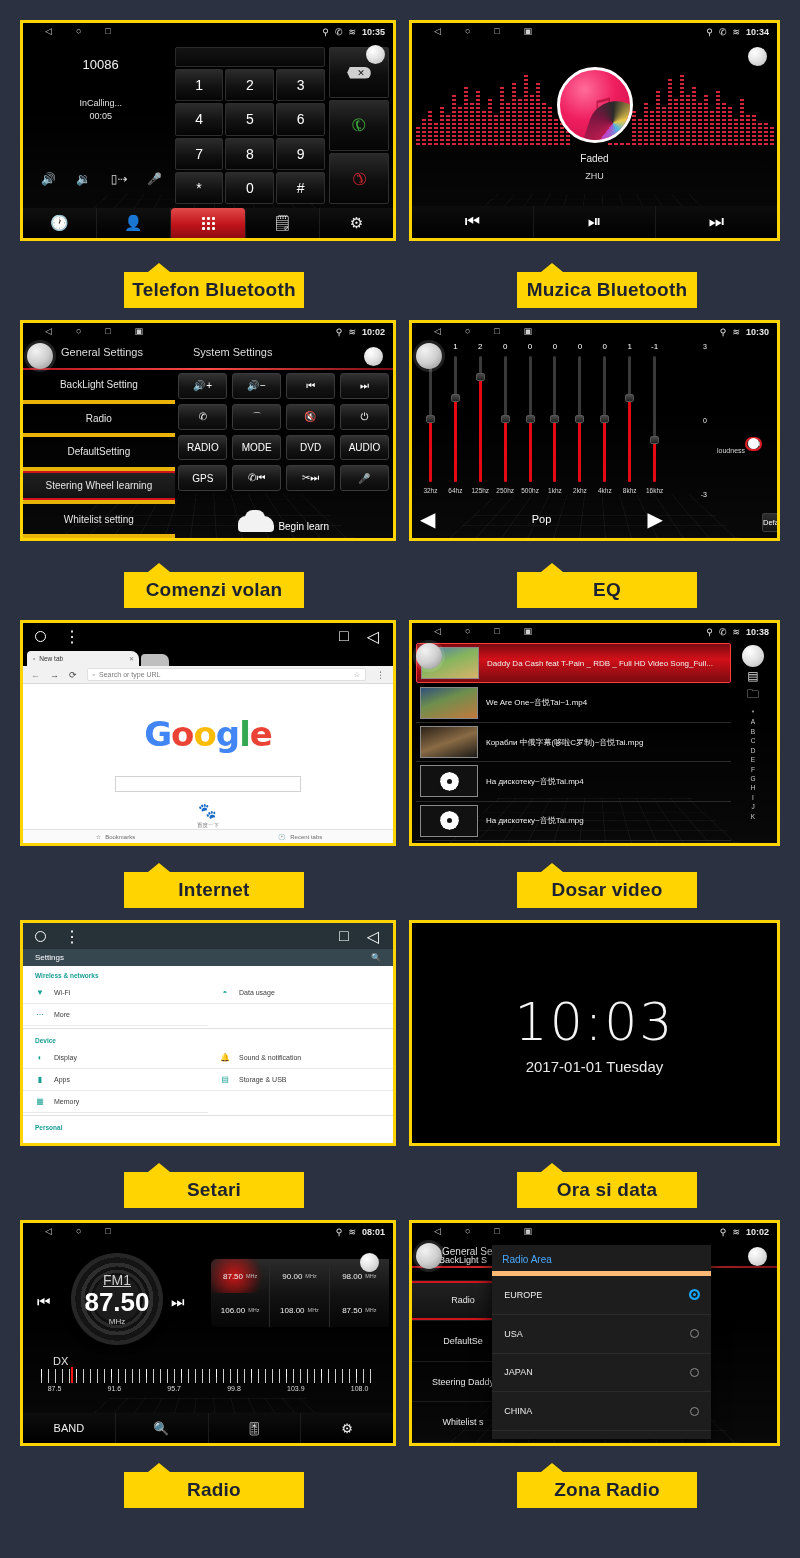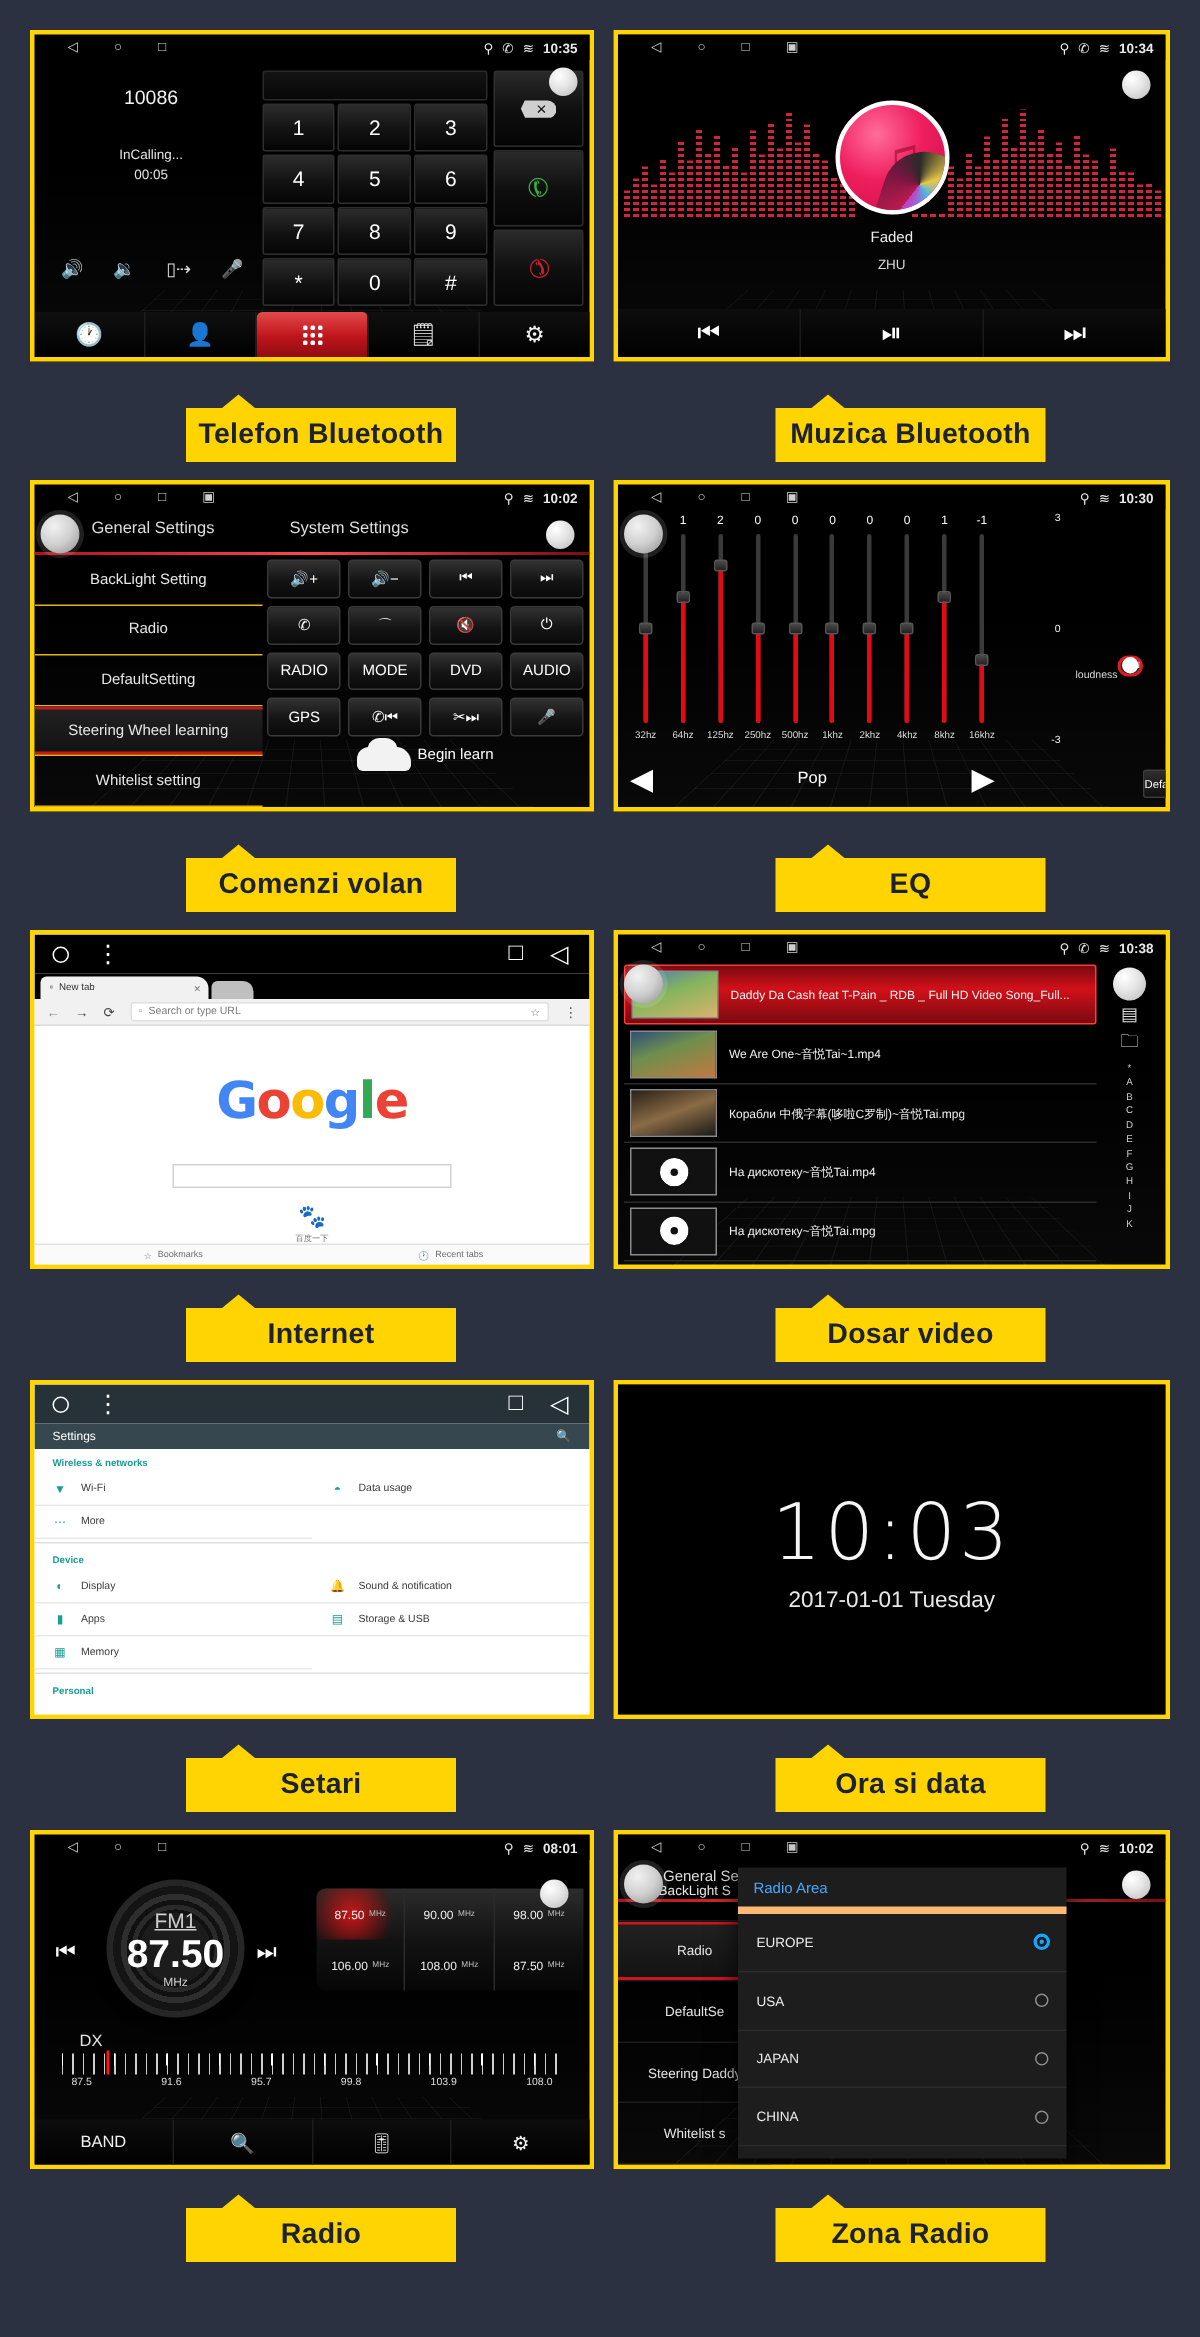--- a/index.html
+++ b/index.html
@@ -117,28 +117,28 @@
   .mz-bar .b{flex:1;display:flex;align-items:center;justify-content:center;color:#fff;font-size:17px;border-right:1px solid #1a1a1a;}
   .mz-bar .b:last-child{border-right:none;}
 
   
   .st-tabs{position:absolute;left:0;right:0;top:17px;height:28px;z-index:4;color:#ddd;font-size:11px;}
   .st-tabs .t{position:absolute;top:6px;}
   .st-tabs .t1{left:38px;} .st-tabs .t2{left:170px;}
   .st-red{position:absolute;left:0;right:0;top:45px;height:2px;background:linear-gradient(90deg,#b4111b,#ff4a4a,#7a0d12);z-index:4;}
   .st-side{position:absolute;left:0;top:47px;bottom:0;width:41%;z-index:4;}
   .st-side .it{height:20%;display:flex;align-items:center;justify-content:center;color:#e6e6e6;font-size:10px;
-     border-bottom:1px solid #eab308;text-align:right;}
+     border-bottom:4px solid #eab308;text-align:right;}
   .st-side .it.sel{background:linear-gradient(#222,#121212);
      box-shadow:inset 0 2px 0 #d0141c, inset 0 -2px 0 #d0141c;}
   .st-grid{position:absolute;left:42%;right:4px;top:50px;height:118px;display:grid;
      grid-template-columns:repeat(4,1fr);grid-template-rows:repeat(4,1fr);gap:5px;z-index:4;}
   .st-grid .gb{background:linear-gradient(#323232,#141414 55%,#0a0a0a);border:1px solid #3a3a3a;border-radius:3px;
      display:flex;align-items:center;justify-content:center;color:#fff;font-size:10px;}
-  .st-learn{position:absolute;left:42%;right:4px;bottom:6px;height:34px;display:flex;align-items:flex-start;justify-content:center;gap:4px;color:#fff;font-size:10px;z-index:4;}
+  .st-learn{position:absolute;left:42%;right:4px;bottom:6px;height:34px;display:flex;align-items:flex-end;justify-content:center;gap:4px;color:#fff;font-size:10px;z-index:4;}
   .carshape{width:36px;height:16px;background:#f2f2f2;border-radius:8px 10px 4px 4px;position:relative;}
   .carshape:before{content:"";position:absolute;left:7px;top:-6px;width:20px;height:9px;background:#f2f2f2;border-radius:8px 8px 0 0;}
   .carshape:after{content:"";position:absolute;left:4px;bottom:-3px;width:28px;height:5px;border-radius:3px;
      box-shadow:0 0 0 0 #000; background:transparent; border-bottom:5px solid transparent;}
 
   
   .eq-wrap{position:absolute;left:0;right:62px;top:17px;bottom:0;z-index:4;}
   .eq-bands{position:absolute;left:6px;right:48px;top:2px;bottom:42px;display:flex;justify-content:space-between;}
   .eq-band{flex:1;display:flex;flex-direction:column;align-items:center;}
   .eq-val{color:#fff;font-size:8px;height:12px;}

